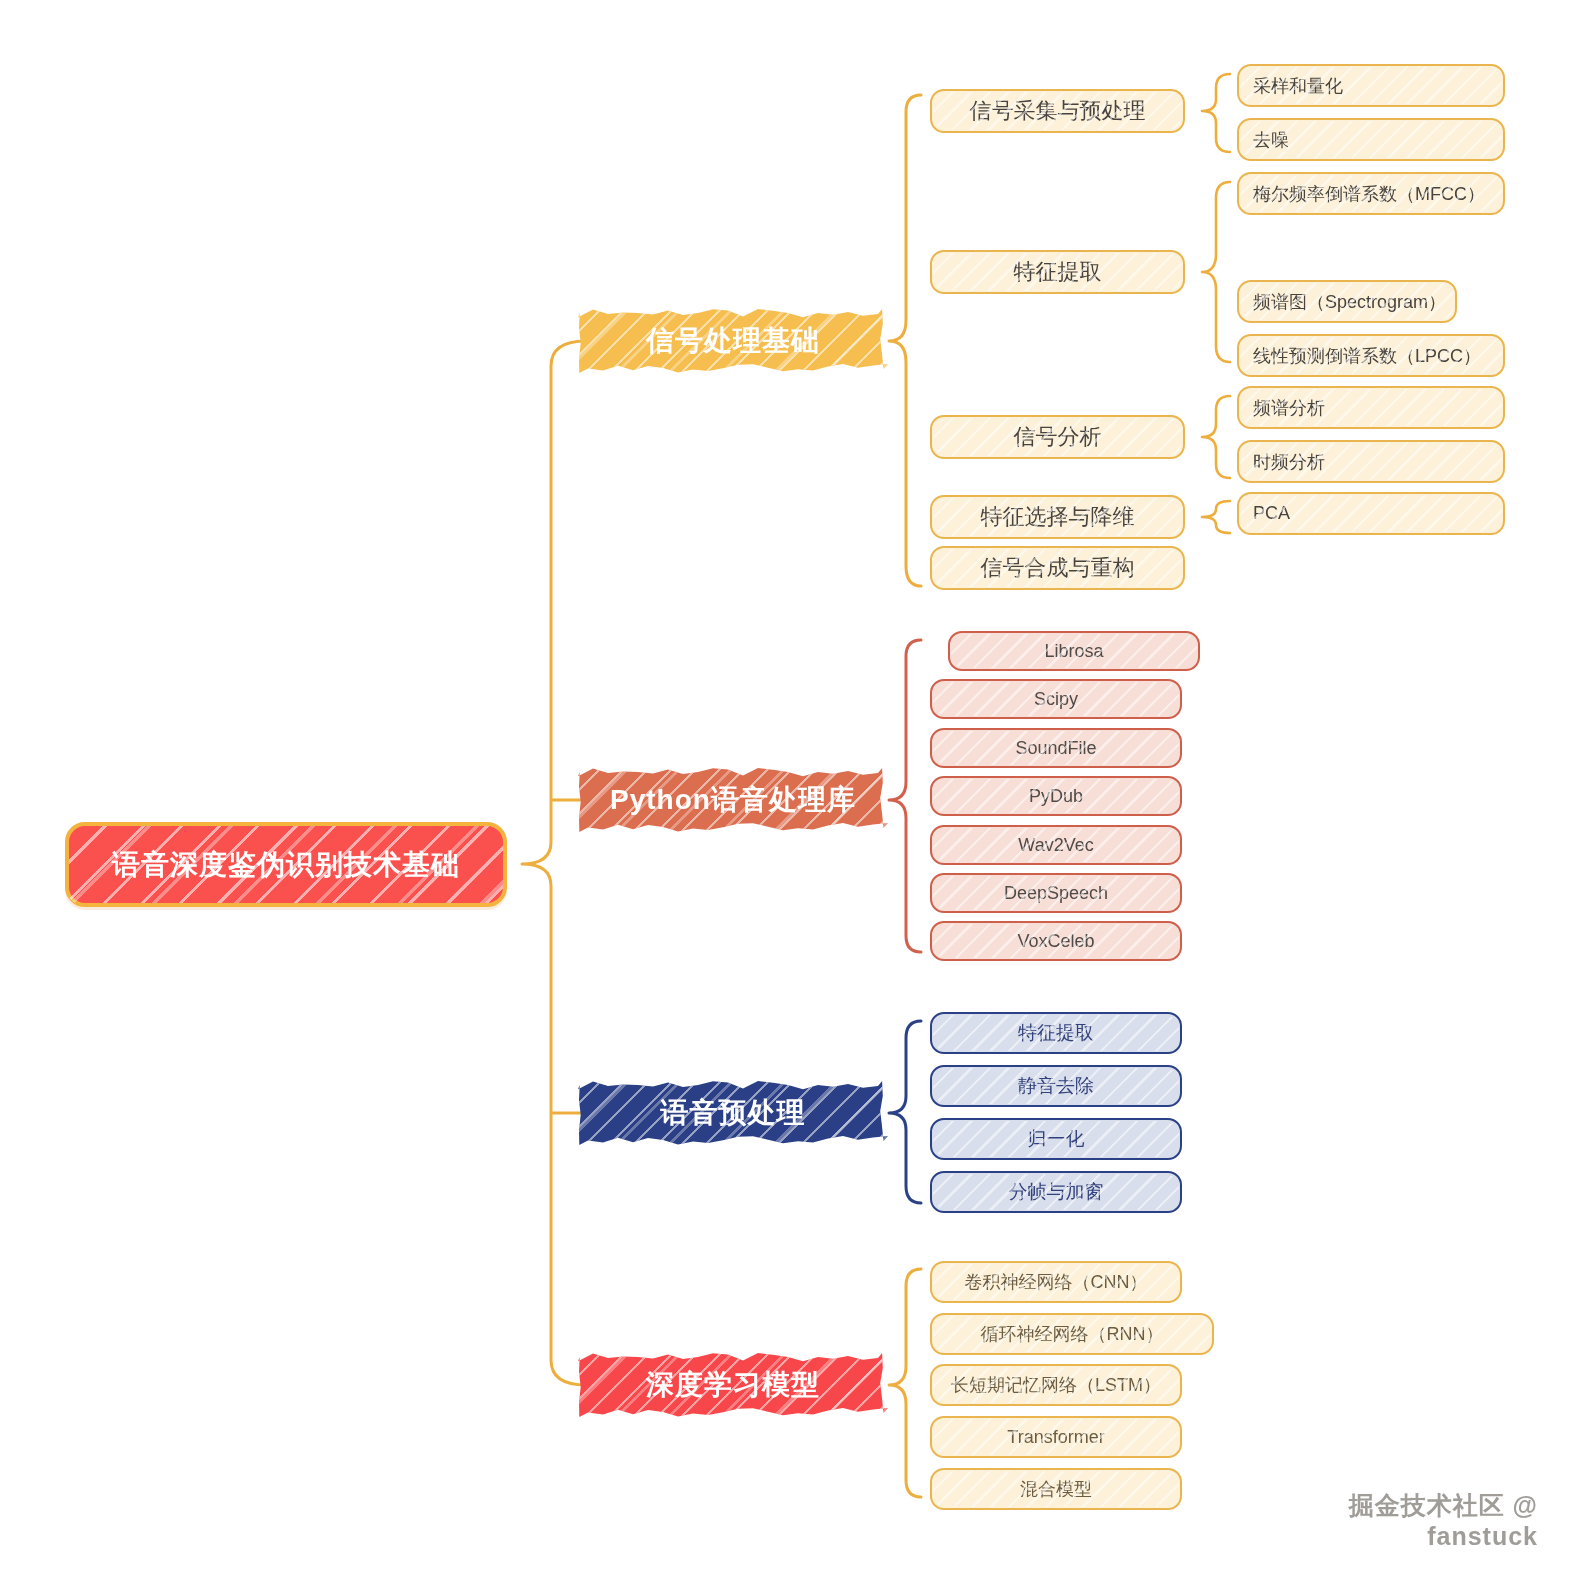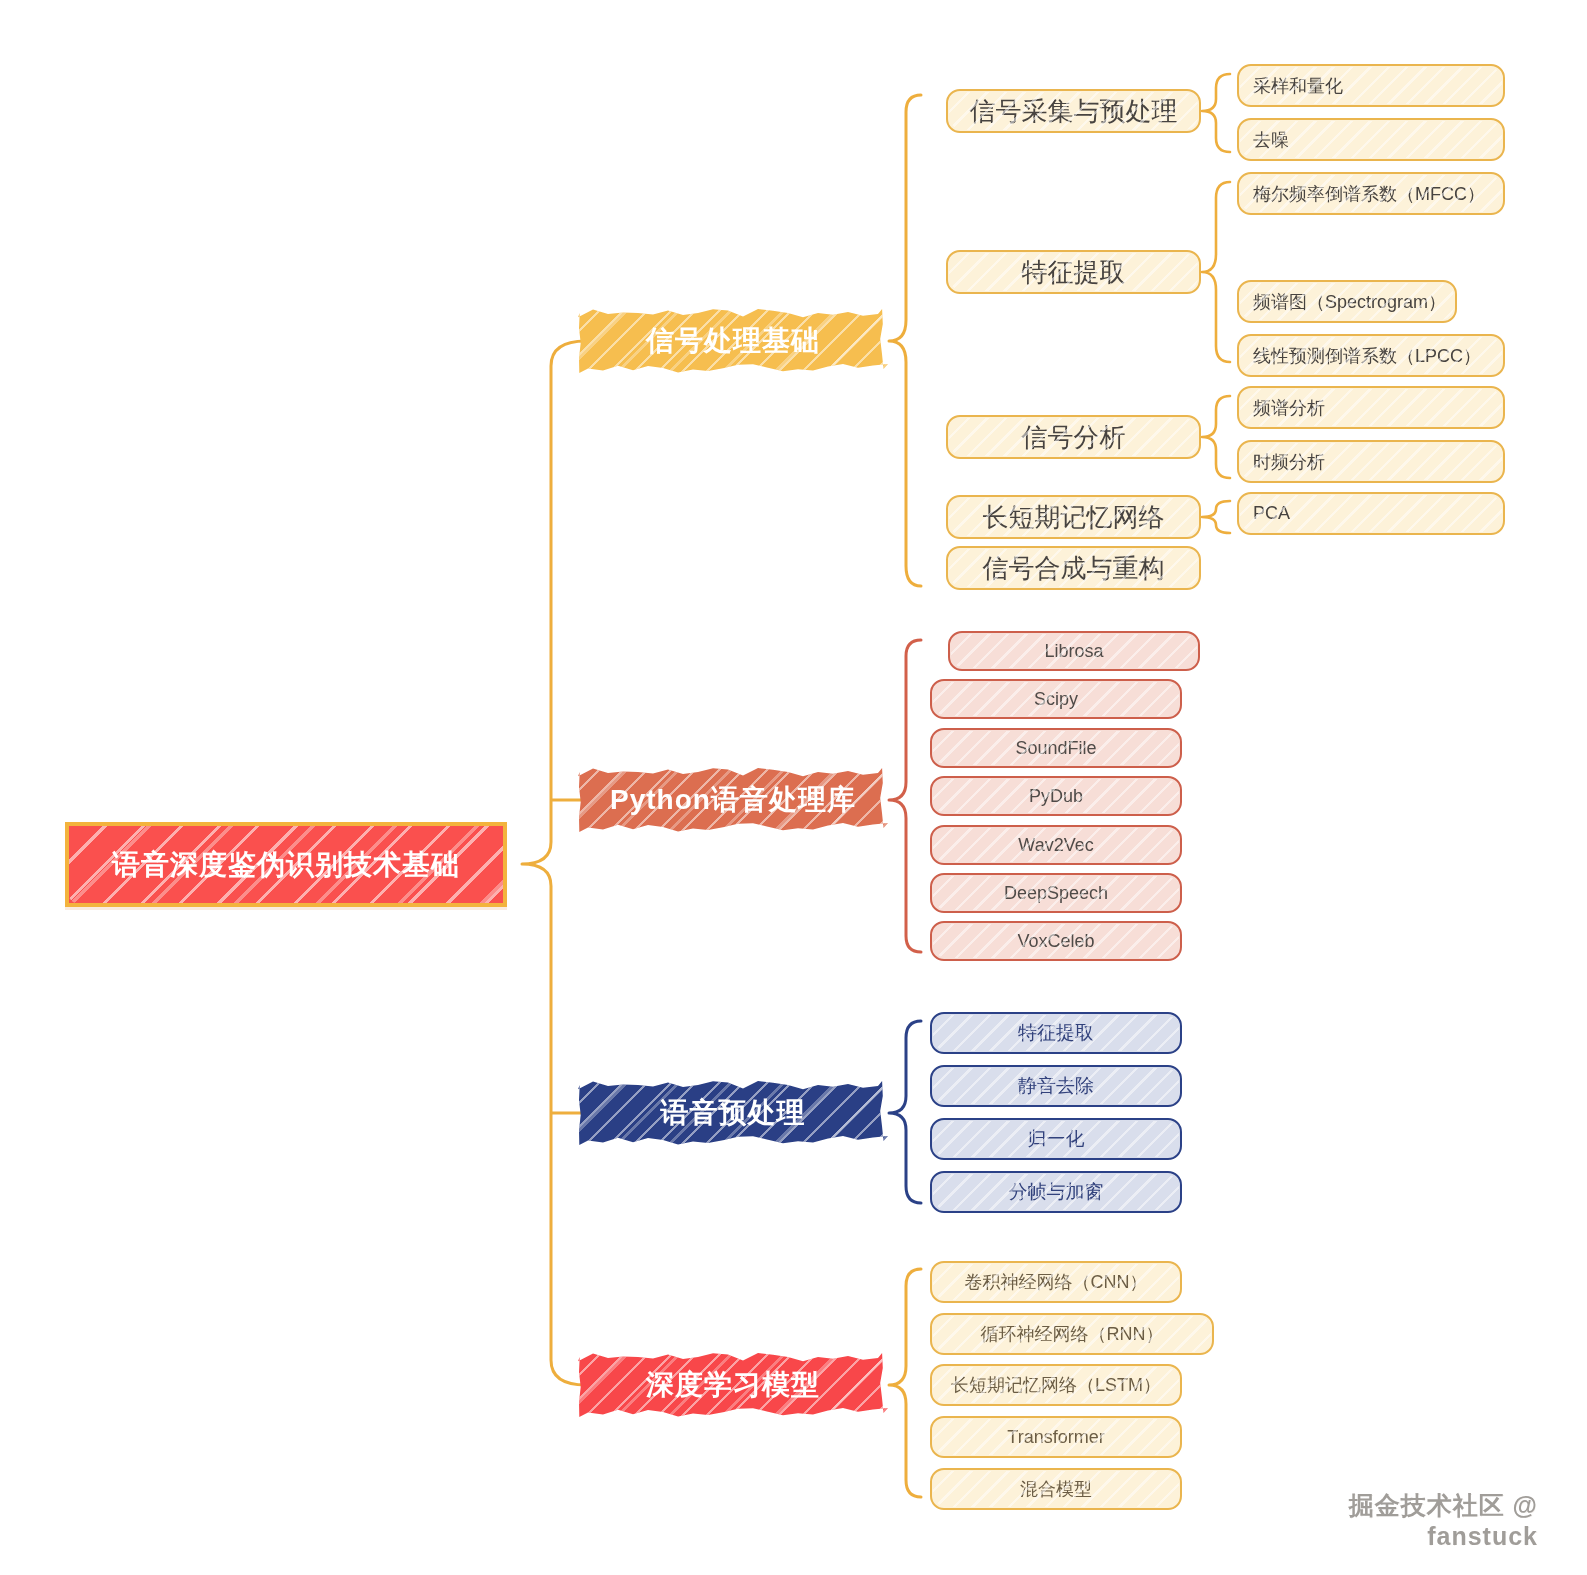--- a/index.html
+++ b/index.html
@@ -9,42 +9,42 @@
   #wires path{fill:none;stroke-linecap:round;stroke-linejoin:round;}
   .s-yellow{stroke:var(--line-yellow);stroke-width:3px;}
   .s-salmon{stroke:var(--line-salmon);stroke-width:3px;}
   .s-navy{stroke:var(--line-navy);stroke-width:3px;}
   .s-thin{stroke-width:2.6px;}
 
   .node{position:absolute;z-index:1;display:flex;align-items:center;justify-content:center;
         box-sizing:border-box;white-space:nowrap;}
 
   
-  .root{background:var(--root-bg);border:4px solid var(--root-border);border-radius:0;
+  .root{background:var(--root-bg);border:4px solid var(--root-border);border-radius:20px;
         color:#fff;font-weight:bold;font-size:28px;letter-spacing:1px;
         box-shadow:0 3px 0 rgba(220,120,40,.15);}
   .root::after{content:"";position:absolute;inset:0;border-radius:8px;pointer-events:none;
         background:repeating-linear-gradient(135deg,transparent 0 24px,rgba(255,255,255,.55) 24px 27px),
                    repeating-linear-gradient(135deg,transparent 0 55px,rgba(255,255,255,.35) 55px 58px);}
 
   
   .hl{color:#fff;font-weight:bold;font-size:28px;letter-spacing:1px;}
   .hl::after{content:"";position:absolute;inset:0;pointer-events:none;
         background:repeating-linear-gradient(135deg,transparent 0 15px,rgba(255,255,255,.5) 15px 17px),
                    repeating-linear-gradient(135deg,transparent 0 34px,rgba(255,255,255,.3) 34px 37px);}
   .c1{background:var(--c1);} .c2{background:var(--c2);} .c3{background:var(--c3);} .c4{background:var(--c4);}
 
   
   .box{border-radius:14px;border:2.6px solid;font-size:18px;color:#474340;}
   .box::after{content:"";position:absolute;inset:1px;border-radius:inherit;pointer-events:none;opacity:.9;
         background:repeating-linear-gradient(135deg,rgba(255,255,255,.55) 0 2.5px,transparent 2.5px 13px);}
   .yellow-box{background:var(--yellow-leaf-bg);border-color:var(--yellow-leaf-border);}
   .salmon-box{background:var(--salmon-leaf-bg);border-color:var(--salmon-leaf-border);color:#4f4b48;}
   .blue-box{background:var(--blue-leaf-bg);border-color:var(--blue-leaf-border);color:#32427c;font-size:19px;}
-  .mid{font-size:26px;margin-left:16px;}
+  .mid{font-size:22px;}
   .dl{color:#6b5d45;}
   .leaf-left{justify-content:flex-start;padding-left:14px;}
 
   .watermark{position:absolute;z-index:2;color:#a09d99;font-weight:bold;font-size:25px;
         letter-spacing:1px;text-shadow:2px 2px 0 #ffffff,1px 1px 0 #f2efec;}
 </style>
 </head>
 <body>
 
 <div id="canvas">
@@ -67,21 +67,21 @@
   <div class="node root" style="left:65px;top:822px;width:442px;height:85px">语音深度鉴伪识别技术基础</div>
 
   <div class="node hl scribble c1" style="left: 578px; top: 309px; width: 310px; height: 64px; clip-path: polygon(0px 8.3px, 15px 0.5px, 30px 5px, 45px 3.4px, 60px 4.1px, 75px 5.6px, 90px 1.5px, 105px 6px, 120px 4.1px, 135px 0.3px, 150px 1.6px, 165px 7.4px, 180px 0px, 195px 1.7px, 210px 4px, 225px 8.3px, 240px 3.9px, 255px 5.8px, 270px 2.9px, 285px 6.8px, 300px 5px, 304.1px 0px, 304.8px 15px, 302.2px 30px, 304px 45px, 305.5px 60px, 310px 55px, 295px 56.5px, 280px 58.8px, 265px 55.1px, 250px 57.5px, 235px 61.4px, 220px 60.2px, 205px 62.2px, 190px 58.8px, 175px 55.2px, 160px 55.7px, 145px 59.2px, 130px 61.9px, 115px 60.4px, 100px 63.4px, 85px 59.1px, 70px 56.9px, 55px 61.3px, 40px 56.8px, 25px 61.5px, 10px 59.4px, 1.3px 64px, 1px 49px, 2.7px 34px, 1px 19px, 1.7px 4px);">信号处理基础</div>
   <div class="node hl scribble c2" style="left: 578px; top: 768px; width: 310px; height: 64px; clip-path: polygon(0px 8.3px, 15px 0.5px, 30px 5px, 45px 3.4px, 60px 4.1px, 75px 5.6px, 90px 1.5px, 105px 6px, 120px 4.1px, 135px 0.3px, 150px 1.6px, 165px 7.4px, 180px 0px, 195px 1.7px, 210px 4px, 225px 8.3px, 240px 3.9px, 255px 5.8px, 270px 2.9px, 285px 6.8px, 300px 5px, 304.1px 0px, 304.8px 15px, 302.2px 30px, 304px 45px, 305.5px 60px, 310px 55px, 295px 56.5px, 280px 58.8px, 265px 55.1px, 250px 57.5px, 235px 61.4px, 220px 60.2px, 205px 62.2px, 190px 58.8px, 175px 55.2px, 160px 55.7px, 145px 59.2px, 130px 61.9px, 115px 60.4px, 100px 63.4px, 85px 59.1px, 70px 56.9px, 55px 61.3px, 40px 56.8px, 25px 61.5px, 10px 59.4px, 1.3px 64px, 1px 49px, 2.7px 34px, 1px 19px, 1.7px 4px);">Python语音处理库</div>
   <div class="node hl scribble c3" style="left: 578px; top: 1081px; width: 310px; height: 64px; clip-path: polygon(0px 8.3px, 15px 0.5px, 30px 5px, 45px 3.4px, 60px 4.1px, 75px 5.6px, 90px 1.5px, 105px 6px, 120px 4.1px, 135px 0.3px, 150px 1.6px, 165px 7.4px, 180px 0px, 195px 1.7px, 210px 4px, 225px 8.3px, 240px 3.9px, 255px 5.8px, 270px 2.9px, 285px 6.8px, 300px 5px, 304.1px 0px, 304.8px 15px, 302.2px 30px, 304px 45px, 305.5px 60px, 310px 55px, 295px 56.5px, 280px 58.8px, 265px 55.1px, 250px 57.5px, 235px 61.4px, 220px 60.2px, 205px 62.2px, 190px 58.8px, 175px 55.2px, 160px 55.7px, 145px 59.2px, 130px 61.9px, 115px 60.4px, 100px 63.4px, 85px 59.1px, 70px 56.9px, 55px 61.3px, 40px 56.8px, 25px 61.5px, 10px 59.4px, 1.3px 64px, 1px 49px, 2.7px 34px, 1px 19px, 1.7px 4px);">语音预处理</div>
   <div class="node hl scribble c4" style="left: 578px; top: 1353px; width: 310px; height: 64px; clip-path: polygon(0px 8.3px, 15px 0.5px, 30px 5px, 45px 3.4px, 60px 4.1px, 75px 5.6px, 90px 1.5px, 105px 6px, 120px 4.1px, 135px 0.3px, 150px 1.6px, 165px 7.4px, 180px 0px, 195px 1.7px, 210px 4px, 225px 8.3px, 240px 3.9px, 255px 5.8px, 270px 2.9px, 285px 6.8px, 300px 5px, 304.1px 0px, 304.8px 15px, 302.2px 30px, 304px 45px, 305.5px 60px, 310px 55px, 295px 56.5px, 280px 58.8px, 265px 55.1px, 250px 57.5px, 235px 61.4px, 220px 60.2px, 205px 62.2px, 190px 58.8px, 175px 55.2px, 160px 55.7px, 145px 59.2px, 130px 61.9px, 115px 60.4px, 100px 63.4px, 85px 59.1px, 70px 56.9px, 55px 61.3px, 40px 56.8px, 25px 61.5px, 10px 59.4px, 1.3px 64px, 1px 49px, 2.7px 34px, 1px 19px, 1.7px 4px);">深度学习模型</div>
 
   <div class="node box yellow-box mid" style="left:930px;top:89px;width:255px;height:44px">信号采集与预处理</div>
   <div class="node box yellow-box mid" style="left:930px;top:250px;width:255px;height:44px">特征提取</div>
   <div class="node box yellow-box mid" style="left:930px;top:415px;width:255px;height:44px">信号分析</div>
-  <div class="node box yellow-box mid" style="left:930px;top:495px;width:255px;height:44px">长短期记忆网络</div>
+  <div class="node box yellow-box mid" style="left:930px;top:495px;width:255px;height:44px">特征选择与降维</div>
   <div class="node box yellow-box mid" style="left:930px;top:546px;width:255px;height:44px">信号合成与重构</div>
 
   <div class="node box yellow-box leaf-left" style="left:1237px;top:64px;width:268px;height:43px">采样和量化</div>
   <div class="node box yellow-box leaf-left" style="left:1237px;top:118px;width:268px;height:43px">去噪</div>
   <div class="node box yellow-box leaf-left" style="left:1237px;top:172px;width:268px;height:43px">梅尔频率倒谱系数（MFCC）</div>
   <div class="node box yellow-box leaf-left" style="left:1237px;top:280px;width:220px;height:43px">频谱图（Spectrogram）</div>
   <div class="node box yellow-box leaf-left" style="left:1237px;top:334px;width:268px;height:43px">线性预测倒谱系数（LPCC）</div>
   <div class="node box yellow-box leaf-left" style="left:1237px;top:386px;width:268px;height:43px">频谱分析</div>
   <div class="node box yellow-box leaf-left" style="left:1237px;top:440px;width:268px;height:43px">时频分析</div>
   <div class="node box yellow-box leaf-left" style="left:1237px;top:492px;width:268px;height:43px">PCA</div>

